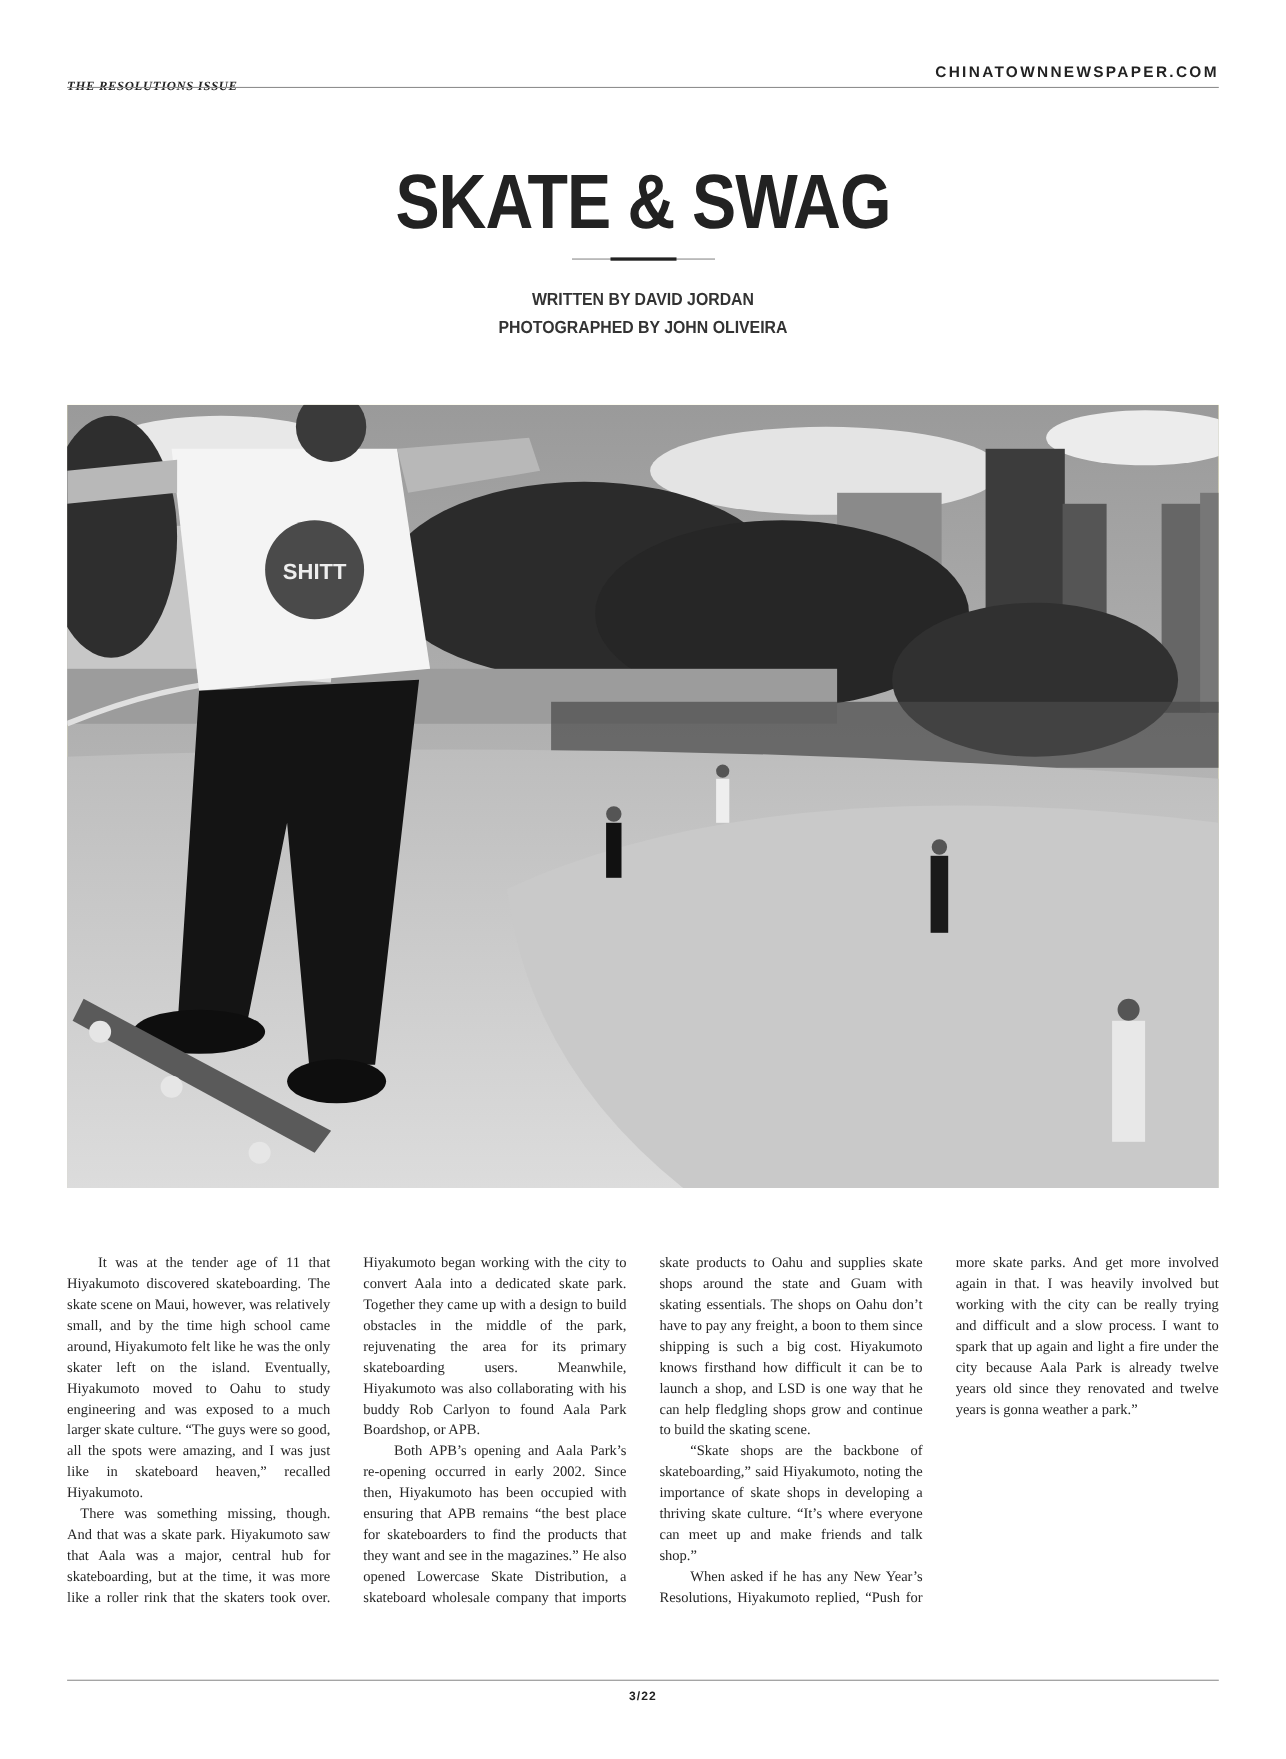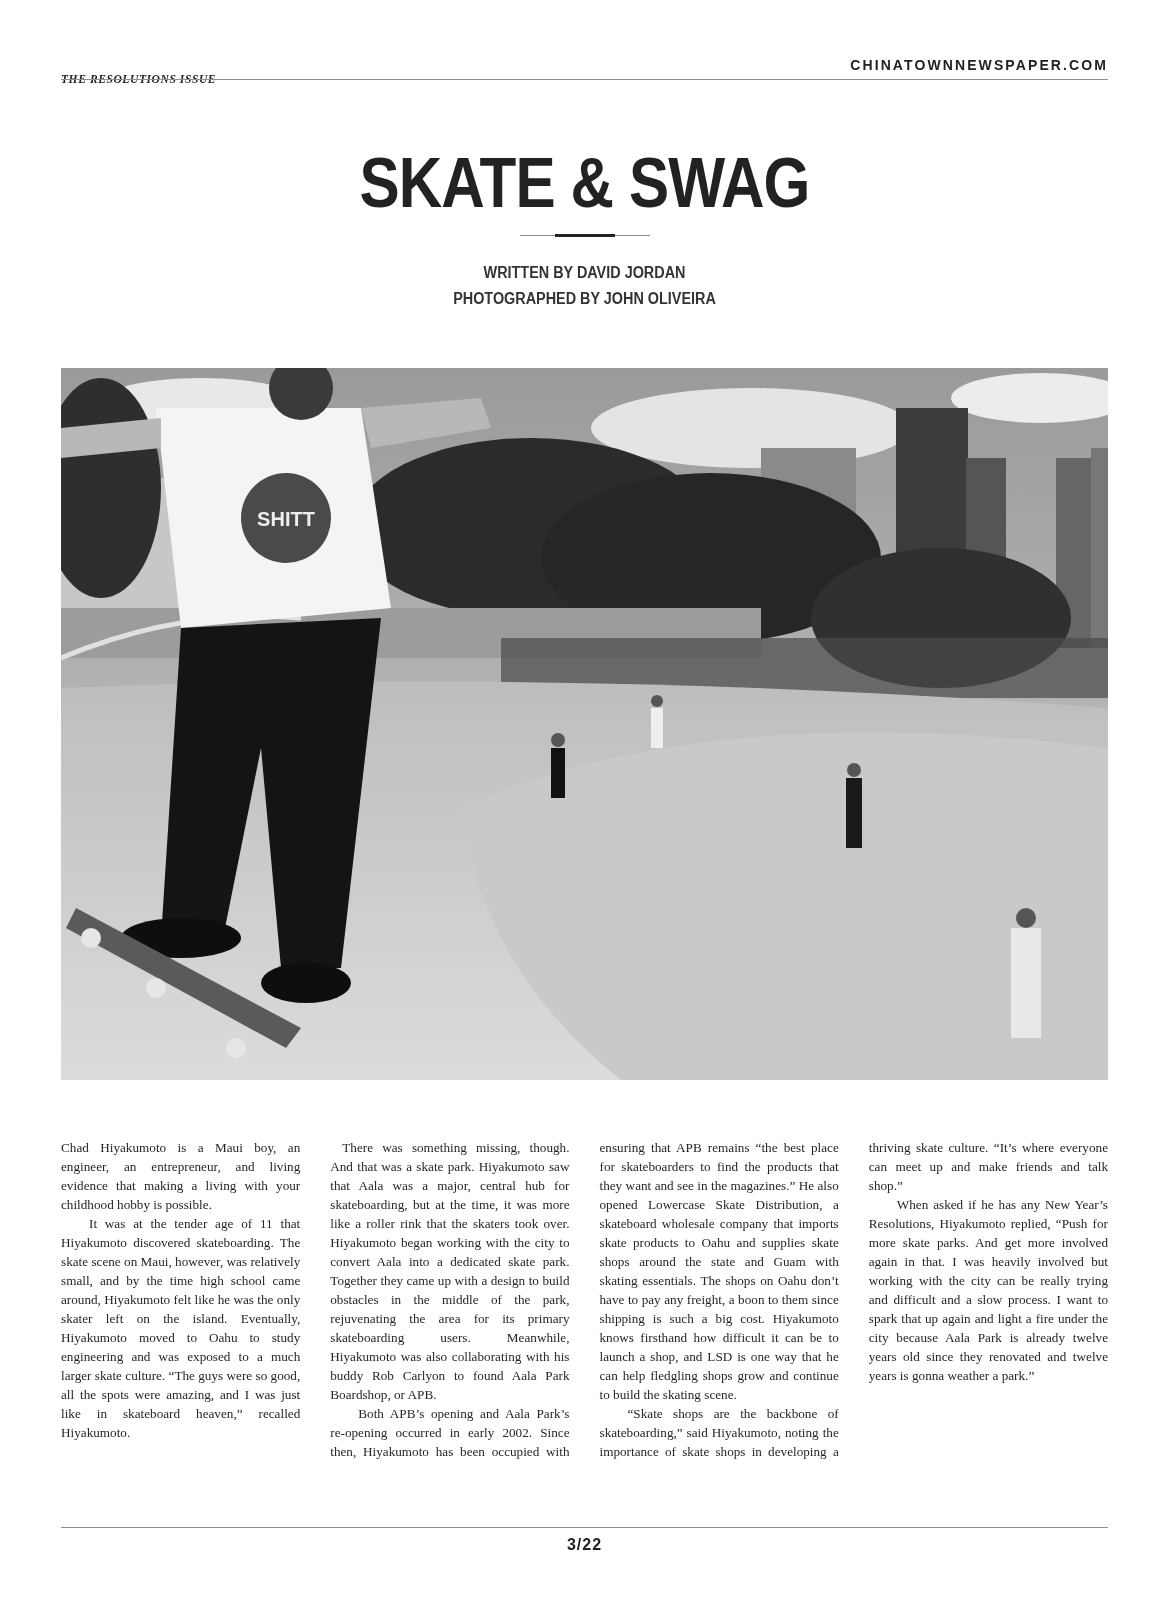--- a/index.html
+++ b/index.html
@@ -19,21 +19,21 @@
   .credit.photog { top: 290px; }
 
   .photo { position: absolute; left: 61px; top: 368px; width: 1047px; height: 712px; overflow: hidden; background: #fef9c3; }
 
   .body-text { position: absolute; left: 61px; top: 1138px; width: 1047px; height: 330px; column-count: 4; column-gap: 30px; column-fill: auto; font-family: "Liberation Serif", serif; font-size: 13.2px; line-height: 19px; color: #262626; text-align: justify; hyphens: auto; }
   .body-text p { margin: 0; }
   .body-text p.indent { text-indent: 28px; }
   .body-text p.indent-sm { text-indent: 12px; }
 
   .foot-rule { position: absolute; left: 61px; top: 1527px; width: 1047px; height: 1px; background: #8f8f8f; }
-  .folio { position: absolute; left: 0; width: 1169px; top: 1536px; text-align: center; font-family: "Liberation Sans", sans-serif; font-weight: bold; font-size: 16px; letter-spacing: 1px; color: #222; }
+  .folio { position: absolute; left: 0; width: 1169px; top: 1536px; text-align: center; font-family: "Liberation Sans", sans-serif; font-weight: bold; font-size: 11px; letter-spacing: 1px; color: #222; }
 </style>
 </head>
 <body>
 
 <div class="running-head">
   <span class="issue-label">THE RESOLUTIONS ISSUE</span>
   <span class="site-label">CHINATOWNNEWSPAPER.COM</span>
 </div>
 <div class="head-rule"></div>
 
@@ -107,21 +107,20 @@
     <ellipse cx="245" cy="615" rx="45" ry="20" fill="#0e0e0e"></ellipse>
 
     <path d="M15 540 L 240 660 L 225 680 L 5 560 Z" fill="#5a5a5a"></path>
     <circle cx="30" cy="570" r="10" fill="#e6e6e6"></circle>
     <circle cx="175" cy="680" r="10" fill="#e6e6e6"></circle>
     <circle cx="95" cy="620" r="10" fill="#e6e6e6"></circle>
   </svg>
 </div>
 
 <div class="body-text">
-  <p>Chad Hiyakumoto is a Maui boy, an engineer, an entrepreneur, and living evidence that making a living with your childhood hobby is possible.</p>
   <p class="indent">It was at the tender age of 11 that Hiyakumoto discovered skateboarding. The skate scene on Maui, however, was relatively small, and by the time high school came around, Hiyakumoto felt like he was the only skater left on the island. Eventually, Hiyakumoto moved to Oahu to study engineering and was exposed to a much larger skate culture. “The guys were so good, all the spots were amazing, and I was just like in skateboard heaven,” recalled Hiyakumoto.</p>
   <p class="indent-sm">There was something missing, though. And that was a skate park. Hiyakumoto saw that Aala was a major, central hub for skateboarding, but at the time, it was more like a roller rink that the skaters took over. Hiyakumoto began working with the city to convert Aala into a dedicated skate park. Together they came up with a design to build obstacles in the middle of the park, rejuvenating the area for its primary skateboarding users. Meanwhile, Hiyakumoto was also collaborating with his buddy Rob Carlyon to found Aala Park Boardshop, or APB.</p>
   <p class="indent">Both APB’s opening and Aala Park’s re-opening occurred in early 2002. Since then, Hiyakumoto has been occupied with ensuring that APB remains “the best place for skateboarders to find the products that they want and see in the magazines.” He also opened Lowercase Skate Distribution, a skateboard wholesale company that imports skate products to Oahu and supplies skate shops around the state and Guam with skating essentials. The shops on Oahu don’t have to pay any freight, a boon to them since shipping is such a big cost. Hiyakumoto knows firsthand how difficult it can be to launch a shop, and LSD is one way that he can help fledgling shops grow and continue to build the skating scene.</p>
   <p class="indent">“Skate shops are the backbone of skateboarding,” said Hiyakumoto, noting the importance of skate shops in developing a thriving skate culture. “It’s where everyone can meet up and make friends and talk shop.”</p>
   <p class="indent">When asked if he has any New Year’s Resolutions, Hiyakumoto replied, “Push for more skate parks. And get more involved again in that. I was heavily involved but working with the city can be really trying and difficult and a slow process. I want to spark that up again and light a fire under the city because Aala Park is already twelve years old since they renovated and twelve years is gonna weather a park.”</p>
 </div>
 
 <div class="foot-rule"></div>
 <div class="folio">3/22</div>
 

